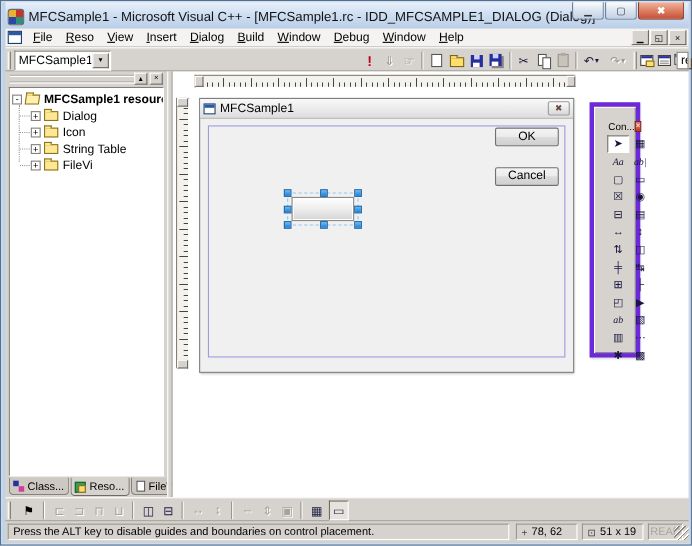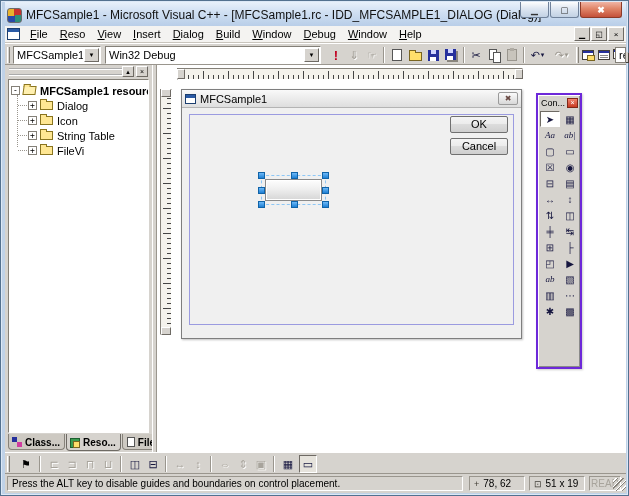--- a/index.html
+++ b/index.html
@@ -90,21 +90,21 @@
     text-align:center; margin-right:3px; flex:none; font-family:"DejaVu Sans Mono",monospace; }
   .tree-children { position:relative; }
   .tree-children::before { content:""; position:absolute; left:6px; top:-3px; height:52px; border-left:1px dotted #9a968e; }
   .trow.child::before { content:""; position:absolute; left:7px; width:9px; border-top:1px dotted #9a968e; }
   .tfolder { width:13px; height:9px; background:#ffe793; border:1px solid #8a7520; position:relative; margin-right:4px; flex:none; }
   .tfolder::before { content:""; position:absolute; top:-3px; left:-1px; width:5px; height:2px; background:#ffe793; border:1px solid #8a7520; border-bottom:none; }
   .tfolder.open { transform:skewX(-8deg); background:#fff0b0; }
   .root-label { font-weight:bold; }
 
   
-  .wtabs { position:absolute; left:3px; bottom:1px; height:17px; display:flex;font-weight:bold; }
+  .wtabs { position:absolute; left:3px; bottom:1px; height:17px; display:flex; }
   .wtab { height:16px; padding:1px 4px 0 3px; margin-right:1px; display:flex; align-items:center; font-size:10px;
     background:#cdc9c2; border:1px solid #86827a; border-top:none; border-radius:0 0 4px 4px; white-space:nowrap; }
   .wtab.active { background:#d6d3ce; border-color:#6e6a64; height:17px; }
   .ti { width:10px; height:10px; margin-right:3px; position:relative; flex:none; }
   .ti-class::before { content:""; position:absolute; left:0; top:0; width:5px; height:5px; background:#26309c; }
   .ti-class::after { content:""; position:absolute; right:0; bottom:0; width:5px; height:5px; background:#d03ca0; }
   .ti-res { background:#3c9c50; border:1px solid #1c6030; }
   .ti-res::after { content:""; position:absolute; right:-1px; bottom:-1px; width:5px; height:5px; background:#ffdf6b; border:1px solid #7a6520; }
   .ti-file { width:8px; height:10px; background:#fff; border:1px solid #555; margin-left:1px; }
 
@@ -141,22 +141,22 @@
     background:linear-gradient(#f4f4f4,#ebebeb 49%,#dcdcdc 50%,#cfcfcf); text-align:center; line-height:15px; font-size:11px; }
   .blankbtn { position:absolute; left:82px; top:70px; width:57px; height:22px; border:1px solid #8a8a8a;
     background:linear-gradient(#fefefe,#efefef 45%,#d6d6d6); box-shadow:inset 0 0 0 1px #fff; }
   .sel { position:absolute; left:78px; top:66px; width:65px; height:30px; border:1px dashed #8ec7f5; }
   .handle { position:absolute; width:7px; height:7px; background:linear-gradient(#6db9f8,#1d7fd4); border:1px solid #1063a8; }
   .h-tl{left:-4px;top:-4px} .h-t{left:29px;top:-4px} .h-tr{right:-4px;top:-4px}
   .h-l{left:-4px;top:11px} .h-r{right:-4px;top:11px}
   .h-bl{left:-4px;bottom:-4px} .h-b{left:29px;bottom:-4px} .h-br{right:-4px;bottom:-4px}
 
   
-  .toolbox { position:absolute; left:379px; top:28px; width:46px; height:276px; background:#d6d3ce;
-    border:2px solid #6d28d9; box-shadow:inset 1px 1px 0 #fff, inset -1px -1px 0 #8a8a8a, 1px 1px 2px rgba(0,0,0,.2); padding:2px; }
+  .toolbox { position:absolute; left:379px; top:28px; width:46px; height:232px; background:#d6d3ce;
+    border:4px solid #6d28d9; box-shadow:inset 1px 1px 0 #fff, inset -1px -1px 0 #8a8a8a, 1px 1px 2px rgba(0,0,0,.2); padding:12px; }
   .tb-title { height:12px; display:flex; align-items:center; font-size:9px; padding-left:1px; background:#d6d3ce; }
   .tb-close { margin-left:auto; width:11px; height:10px; background:linear-gradient(#f0836e,#c83a22); border:1px solid #802818;
     color:#fff; font-size:7px; line-height:8px; text-align:center; }
   .tb-grid { display:grid; grid-template-columns:20px 20px; grid-auto-rows:16px; margin-top:2px; }
   .tool { display:flex; align-items:center; justify-content:center; font-size:10px; color:#16163f; }
   .tool.serif { font-family:"Liberation Serif",serif; font-style:italic; font-size:9px; }
   .tool.uline { }
   .tool.sel-tool { background:#fff; border:1px solid; border-color:#6e6a64 #fff #fff #6e6a64; }
 
   
@@ -215,24 +215,20 @@
         <div class="mdi-btn">▁</div>
         <div class="mdi-btn">◱</div>
         <div class="mdi-btn">×</div>
       </div>
     </div>
 
     <div class="toolbar">
       <div class="gripV" style="left:2px"></div>
       <div class="combo" style="left:8px;width:88px">
         <span class="val">MFCSample1</span>
-        <span class="drop">▼</span>
-      </div>
-      <div class="combo" style="left:100px;width:216px">
-        <span class="val">Win32 Debug</span>
         <span class="drop">▼</span>
       </div>
       <div class="tbtn red" style="left:322px">
           <span>!</span>
         </div>
       <div class="tbtn dim" style="left:340px">
           <span>⇓</span>
         </div>
       <div class="tbtn dim" style="left:358px">
           <span>☞</span>
@@ -352,21 +348,21 @@
           <div class="ddialog-title">
             <span class="dd-icon"></span>
             <span>MFCSample1</span>
             <span class="dd-close">
                 <span>✖</span>
               </span>
           </div>
           <div class="dclient">
             <div class="guide"></div>
             <div class="win7btn" style="right:12px;top:7px">OK</div>
-            <div class="win7btn" style="right:12px;top:29px">Cancel</div>
+            <div class="win7btn" style="right:12px;top:43px">Cancel</div>
             <div class="blankbtn"></div>
             <div class="sel">
               <span class="handle h-tl"></span>
               <span class="handle h-t"></span>
               <span class="handle h-tr"></span>
               <span class="handle h-l"></span>
               <span class="handle h-r"></span>
               <span class="handle h-bl"></span>
               <span class="handle h-b"></span>
               <span class="handle h-br"></span>

